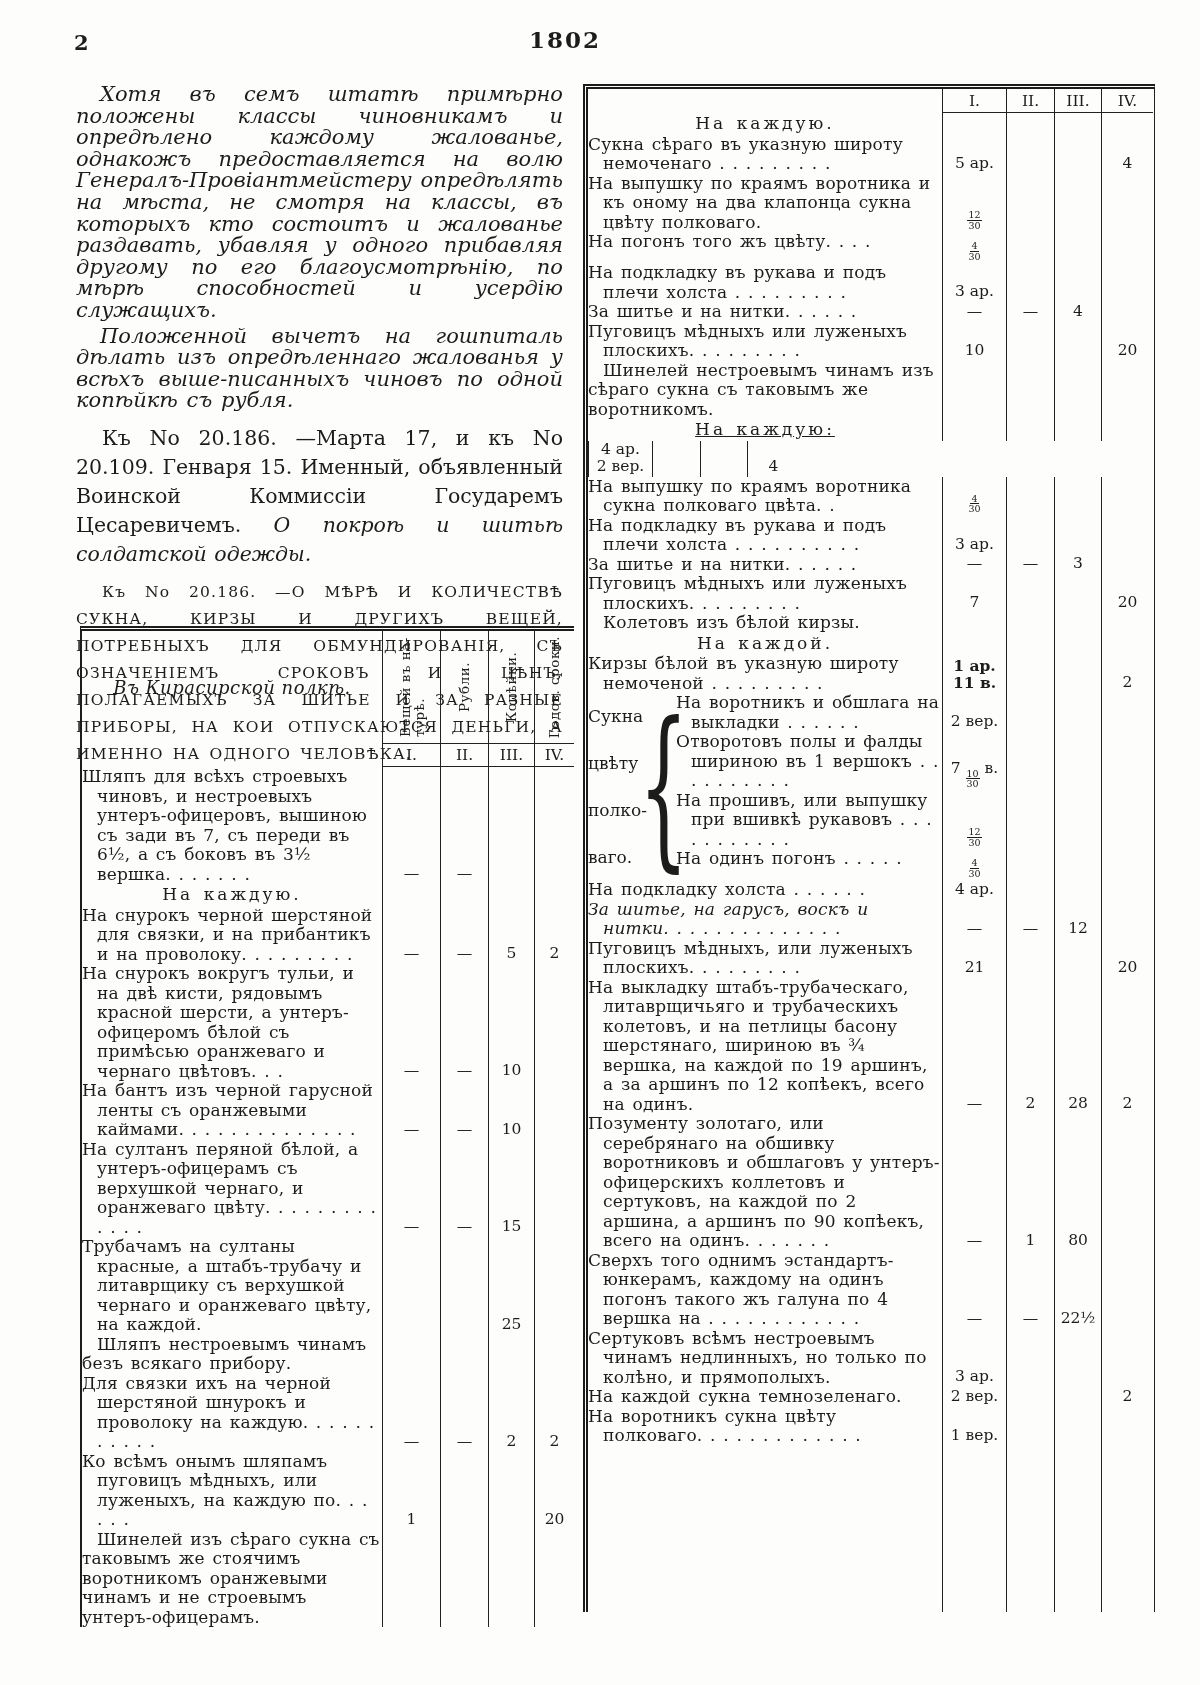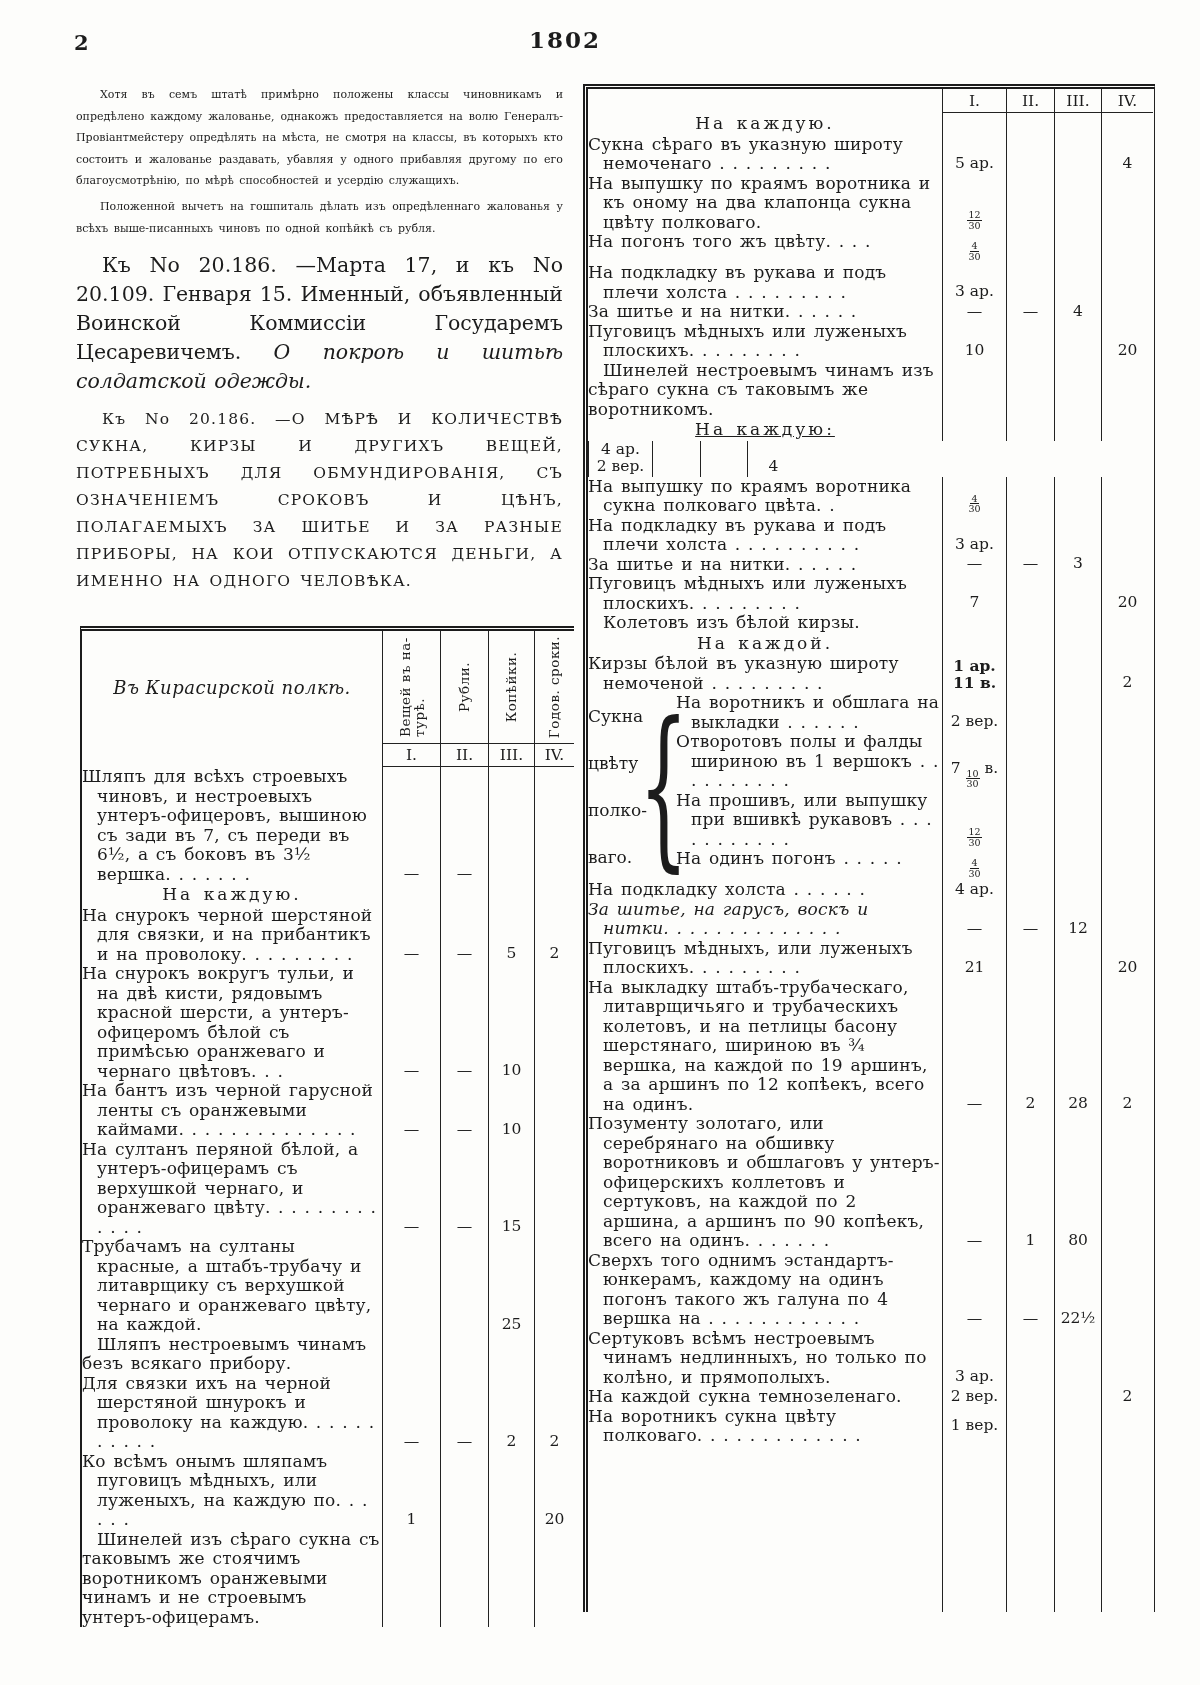--- a/index.html
+++ b/index.html
@@ -7,21 +7,21 @@
        font-family:"DejaVu Serif", serif;}
   [data-name]{box-sizing:border-box;}
   .abs{position:absolute;}
 
   
   #page-num{left:74px;top:30px;font-size:21px;font-weight:bold;}
   #year-head{left:465px;top:26px;width:200px;text-align:center;font-size:23px;font-weight:bold;letter-spacing:2px;}
 
   
   #left-col{left:76px;top:84px;width:487px;}
-  .para{font-size:11px;line-height:21.6px;text-align:justify;text-indent:24px;margin:0 0 4px 0;word-spacing:2px;}
+  .para{font-size:21px;line-height:21.6px;text-align:justify;text-indent:24px;margin:0 0 4px 0;word-spacing:2px;font-style:italic;}
   #decree{font-size:20.5px;line-height:29px;text-align:justify;text-indent:26px;margin-top:12px;word-spacing:1px;}
   #decree .ital{font-style:italic;}
   #subject{font-size:15.5px;line-height:27px;text-align:justify;text-indent:26px;margin-top:10px;
            letter-spacing:1.2px;word-spacing:3px;}
 
   
   .t-row{display:flex;align-items:stretch;}
   .t-text{font-size:17px;line-height:19.5px;letter-spacing:0.2px;word-spacing:2px;padding-right:2px;}
   .tx-item{padding-left:15px;text-indent:-15px;}
   .tx-para{text-indent:15px;}
@@ -539,21 +539,21 @@
         <span data-name="value-text">2 вер.</span>
       </div>
       <div class="t-val" data-name="col-ii-value" style="width: 48px;"></div>
       <div class="t-val" data-name="col-iii-value" style="width: 47px;"></div>
       <div class="t-val" data-name="col-iv-value" style="width: 52px;">
         <span data-name="value-text">2</span>
       </div>
     </div>
     <div class="t-row" data-name="table-row">
       <div class="t-text tx-item" data-name="row-text" style="width: 354px;">На воротникъ сукна цвѣту полковаго. . . . . . . . . . . . .</div>
-      <div class="t-val" data-name="col-i-value" style="width: 64px; align-items: center;">
+      <div class="t-val" data-name="col-i-value" style="width: 64px;">
         <span data-name="value-text">1 вер.</span>
       </div>
       <div class="t-val" data-name="col-ii-value" style="width: 48px;"></div>
       <div class="t-val" data-name="col-iii-value" style="width: 47px;"></div>
       <div class="t-val" data-name="col-iv-value" style="width: 52px;"></div>
     </div>
     <div class="t-row rt-fill" data-name="table-fill-row">
       <div data-name="fill-spacer" style="width: 354px;"></div>
       <div class="t-val" data-name="fill-col-i-value" style="width: 64px;"></div>
       <div class="t-val" data-name="fill-col-ii-value" style="width: 48px;"></div>

